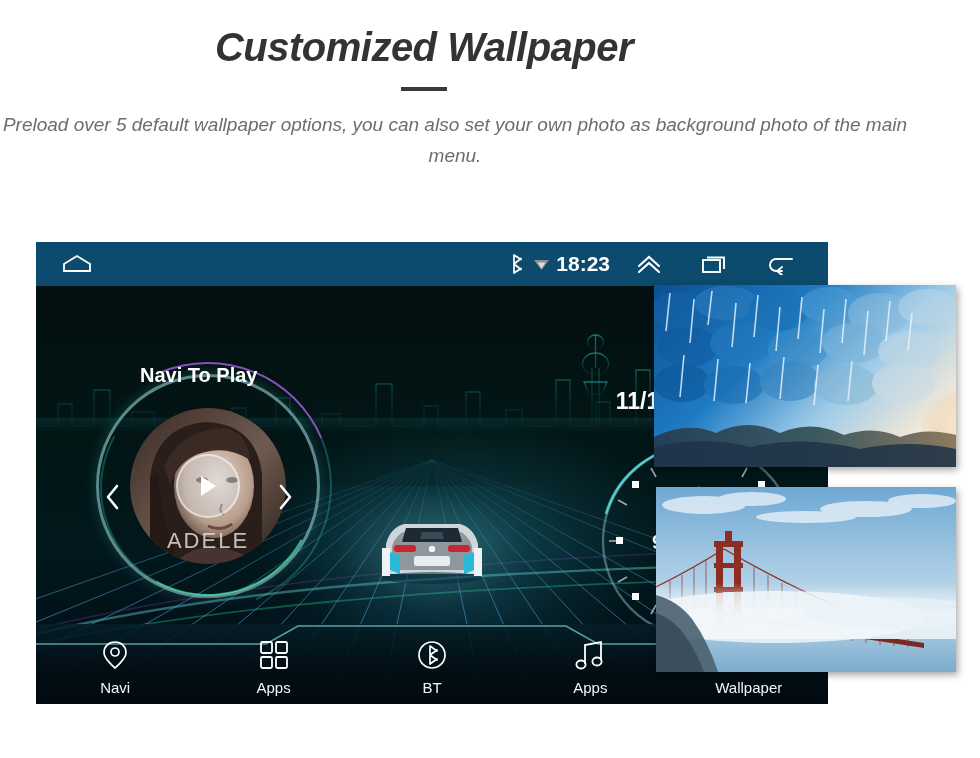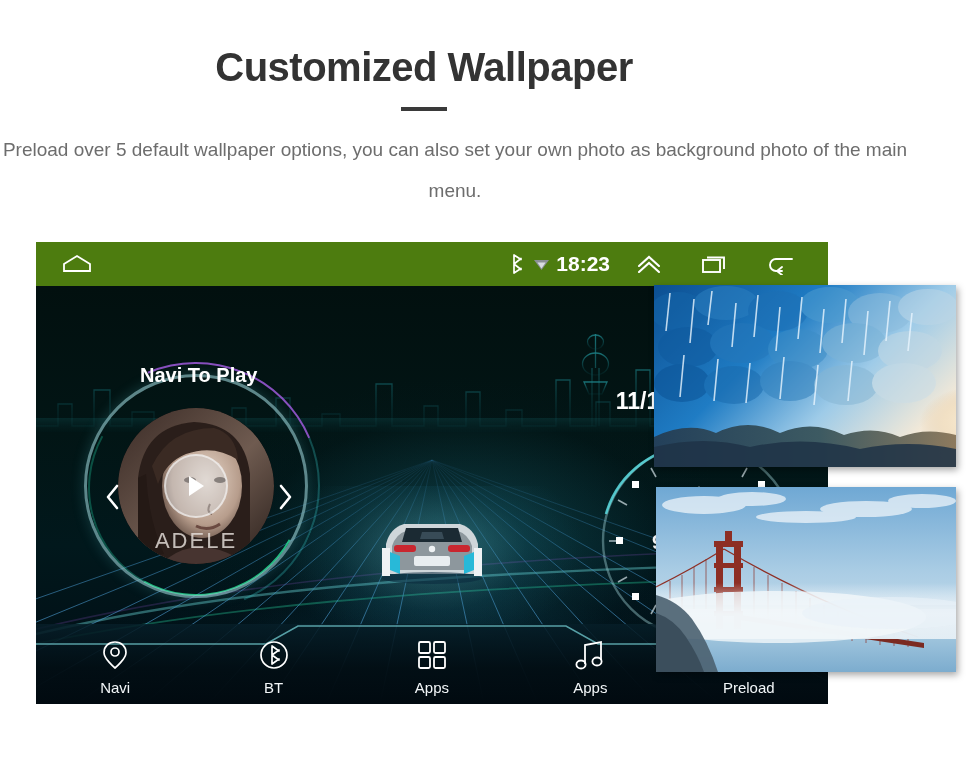--- a/index.html
+++ b/index.html
@@ -10,42 +10,43 @@
     height: 758px;
     background: #ffffff;
     font-family: "Liberation Sans", sans-serif;
     overflow: hidden;
     position: relative;
   }
 
   
   .page-header {
     width: 848px;
-    padding-top: 44px;
+    padding-top: 24px;
     text-align: center;
+    font-style: italic;
   }
   .page-title {
     font-size: 40px;
     font-weight: bold;
     color: #333333;
     letter-spacing: -0.5px;
     line-height: 1.15;
     font-family: "Liberation Sans", sans-serif;
   }
   .title-divider {
     width: 46px;
     height: 4px;
     background: #3a3a3a;
     margin: 17px auto 0 auto;
   }
   .page-subtitle {
     margin: 18px auto 0 auto;
     width: 910px;
     font-size: 19px;
-    line-height: 41px;
+    line-height: 31px;
     color: #6d6d6d;
     font-family: "Liberation Sans", sans-serif;
   }
 
   
   .device-wrap {
     position: absolute;
     left: 36px;
     top: 242px;
     width: 792px;
@@ -57,21 +58,21 @@
     overflow: hidden;
     background: #000006;
   }
 
   
   .statusbar {
     position: absolute;
     left: 0; top: 0;
     width: 100%;
     height: 44px;
-    background: #4d7c0f;
+    background: #0c4a6e;
     z-index: 9;
     display: flex;
     align-items: center;
   }
   .sb-home { margin-left: 26px; display: flex; align-items: center; }
   .sb-right {
     margin-left: auto;
     display: flex;
     align-items: center;
     gap: 0px;
@@ -146,21 +147,21 @@
     transform: translateX(-50%);
     width: 300px;
     height: 160px;
     background: radial-gradient(ellipse at 50% 40%, rgba(130,220,235,0.28) 0%, rgba(40,130,160,0.10) 45%, rgba(0,0,0,0) 72%);
     pointer-events: none;
   }
 
   
   .music-widget {
     position: absolute;
-    left: 48px;
+    left: 60px;
     top: 88px;
     width: 224px;
     height: 224px;
   }
   .ring-outer {
     position: absolute;
     inset: 0;
     border-radius: 50%;
     border: 3px solid rgba(150,205,210,0.62);
     box-shadow: 0 0 14px rgba(90,200,210,0.22);
@@ -596,37 +597,37 @@
                 <circle cx="13" cy="12" r="4" fill="none" stroke="#ffffff" stroke-width="1.7"></circle>
               </svg>
             </span>
             <span class="dock-label">Navi</span>
           </div>
 
 
           <div class="dock-item">
             <span class="dock-ico">
               <svg width="30" height="30" viewBox="0 0 30 30" aria-hidden="true">
-                <circle cx="15" cy="15" r="13" fill="none" stroke="#ffffff" stroke-width="1.7"></circle>
-                <path d="M13 6 L13 24 M13 15 L20 10 M13 15 L20 20 M13 6 L20 11 M13 24 L20 19" stroke="#ffffff" stroke-width="1.7" fill="none" stroke-linecap="round"></path>
-              </svg>
-            </span>
-            <span class="dock-label">BT</span>
-          </div>
-
-          <div class="dock-item">
-            <span class="dock-ico">
-              <svg width="30" height="30" viewBox="0 0 30 30" aria-hidden="true">
                 <rect x="2" y="2" width="11" height="11" rx="1.5" fill="none" stroke="#ffffff" stroke-width="1.8"></rect>
                 <rect x="17" y="2" width="11" height="11" rx="1.5" fill="none" stroke="#ffffff" stroke-width="1.8"></rect>
                 <rect x="2" y="17" width="11" height="11" rx="1.5" fill="none" stroke="#ffffff" stroke-width="1.8"></rect>
                 <rect x="17" y="17" width="11" height="11" rx="1.5" fill="none" stroke="#ffffff" stroke-width="1.8"></rect>
               </svg>
             </span>
             <span class="dock-label">Apps</span>
+          </div>
+
+          <div class="dock-item">
+            <span class="dock-ico">
+              <svg width="30" height="30" viewBox="0 0 30 30" aria-hidden="true">
+                <circle cx="15" cy="15" r="13" fill="none" stroke="#ffffff" stroke-width="1.7"></circle>
+                <path d="M13 6 L13 24 M13 15 L20 10 M13 15 L20 20 M13 6 L20 11 M13 24 L20 19" stroke="#ffffff" stroke-width="1.7" fill="none" stroke-linecap="round"></path>
+              </svg>
+            </span>
+            <span class="dock-label">BT</span>
           </div>
 
           <div class="dock-item">
             <span class="dock-ico">
               <svg width="32" height="30" viewBox="0 0 32 30" aria-hidden="true">
                 <path d="M11 24 L11 5 L27 2 L27 20" fill="none" stroke="#ffffff" stroke-width="1.8"></path>
                 <ellipse cx="7" cy="24.5" rx="4.6" ry="4" fill="none" stroke="#ffffff" stroke-width="1.8"></ellipse>
                 <ellipse cx="23" cy="21.5" rx="4.6" ry="4" fill="none" stroke="#ffffff" stroke-width="1.8"></ellipse>
               </svg>
             </span>
@@ -638,21 +639,21 @@
               <svg width="30" height="30" viewBox="0 0 30 30" aria-hidden="true">
                 <path d="M15 4.5 L17.4 4.9 L18.1 2.2 L21.2 3.3 L20.8 6 L22.9 7.6 L25.1 5.9
                          L27.1 8.4 L24.9 10 L25.3 12.6 L28 13 L28 16.2 L25.3 16.6 L24.9 19.2
                          L27.1 20.8 L25.1 23.3 L22.9 21.6 L20.8 23.2 L21.2 25.9 L18.1 27
                          L17.4 24.3 L15 24.7 L12.6 24.3 L11.9 27 L8.8 25.9 L9.2 23.2 L7.1 21.6
                          L4.9 23.3 L2.9 20.8 L5.1 19.2 L4.7 16.6 L2 16.2 L2 13 L4.7 12.6
                          L5.1 10 L2.9 8.4 L4.9 5.9 L7.1 7.6 L9.2 6 L8.8 3.3 L11.9 2.2 L12.6 4.9 Z" fill="none" stroke="#ffffff" stroke-width="1.6"></path>
                 <circle cx="15" cy="14.6" r="4.6" fill="none" stroke="#ffffff" stroke-width="1.6"></circle>
               </svg>
             </span>
-            <span class="dock-label">Preload</span>
+            <span class="dock-label">Wallpaper</span>
           </div>
         </div>
       </div>
 
     </div>
   </div>
 </div>
 
 <div class="photo photo-ice">
   <svg width="302" height="182" viewBox="0 0 302 182" preserveAspectRatio="none" aria-hidden="true">

